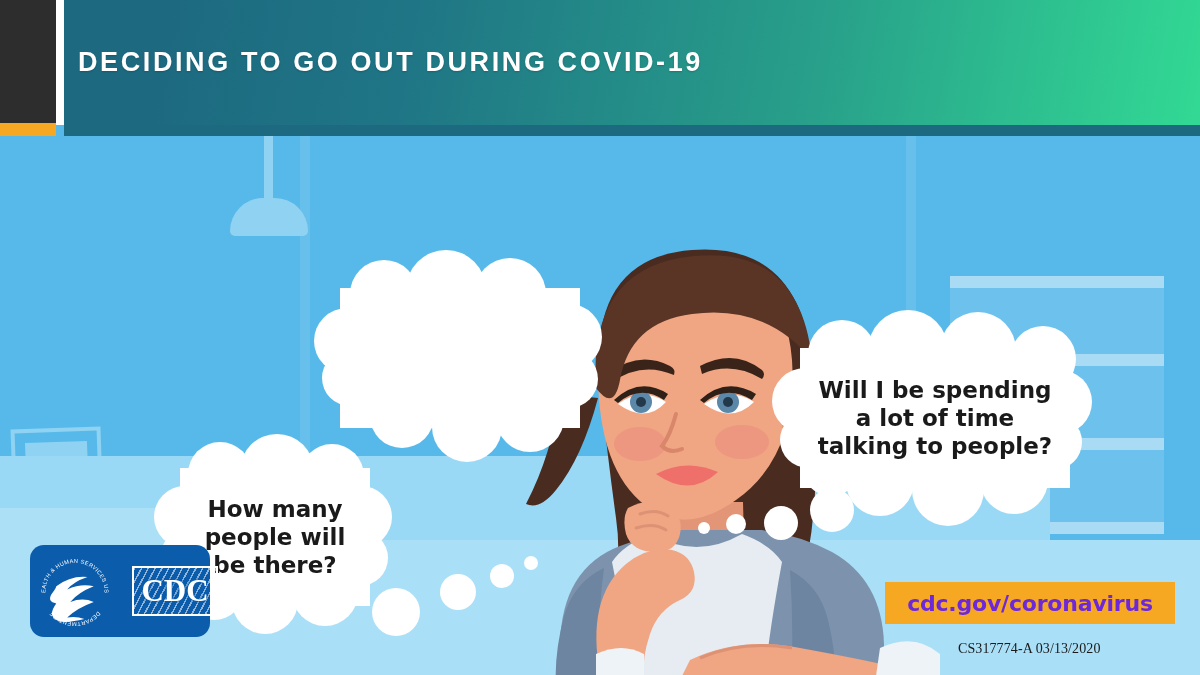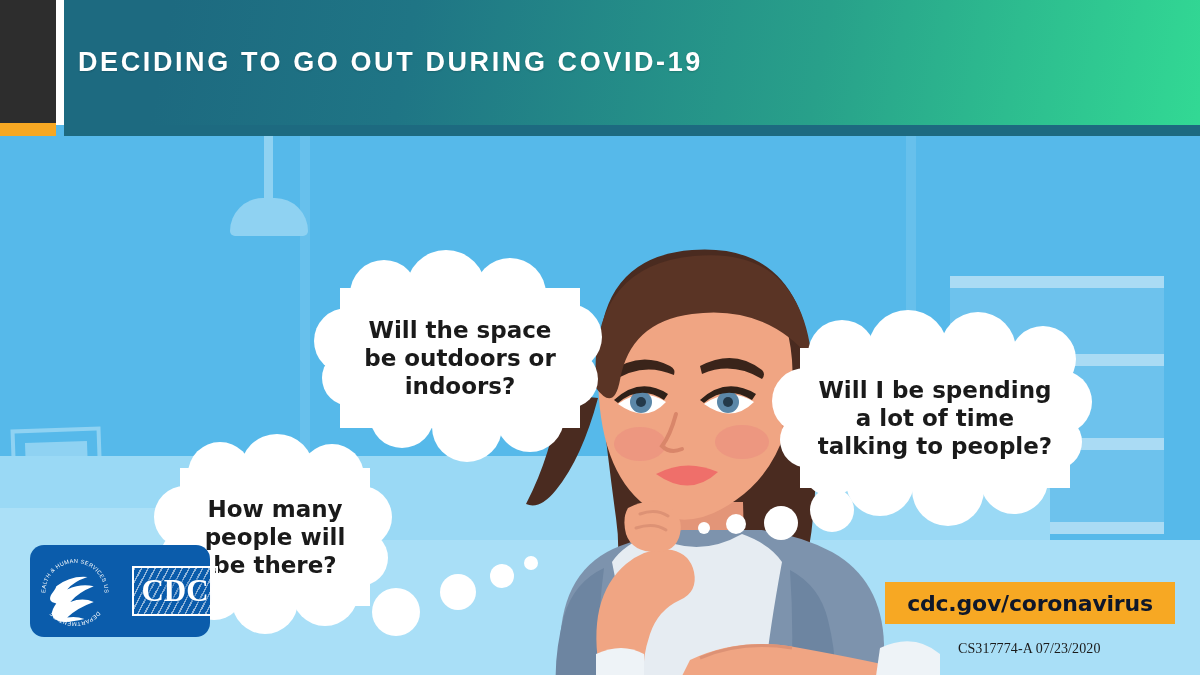--- a/index.html
+++ b/index.html
@@ -268,21 +268,21 @@
     position: absolute;
     left: 885px; top: 582px;
     width: 290px; height: 42px;
     background: #f7a823;
     display: flex;
     align-items: center;
     justify-content: center;
     z-index: 40;
   }
   .url-bar span {
-    color: #0f172a;
+    color: #6d28d9;
     font-family: "DejaVu Sans", sans-serif;
     font-weight: bold;
     font-size: 22px;
     letter-spacing: -0.2px;
   }
   .cs-code {
     position: absolute;
     left: 958px; top: 641px;
     color: #1a1a1a;
     font-family: "Liberation Serif", serif;
@@ -401,23 +401,20 @@
       <div class="lobe" style="left:-18px; top:62px;  width:56px; height:56px;"></div>
       <div class="lobe" style="left:10px;  top:-28px; width:68px; height:68px;"></div>
       <div class="lobe" style="left:66px;  top:-38px; width:80px; height:80px;"></div>
       <div class="lobe" style="left:134px; top:-30px; width:72px; height:72px;"></div>
       <div class="lobe" style="left:196px; top:16px;  width:66px; height:66px;"></div>
       <div class="lobe" style="left:200px; top:62px;  width:58px; height:58px;"></div>
       <div class="lobe" style="left:156px; top:96px;  width:68px; height:68px;"></div>
       <div class="lobe" style="left:92px;  top:104px; width:70px; height:70px;"></div>
       <div class="lobe" style="left:30px;  top:96px;  width:64px; height:64px;"></div>
       <div class="core"></div>
-      <div class="btxt">Will the space
-be outdoors or
-indoors?</div>
     </div>
     <div class="trail" style="left:372px; top:452px; width:48px; height:48px;"></div>
     <div class="trail" style="left:440px; top:438px; width:36px; height:36px;"></div>
     <div class="trail" style="left:490px; top:428px; width:24px; height:24px;"></div>
     <div class="trail" style="left:524px; top:420px; width:14px; height:14px;"></div>
 
     <div class="bubble" id="bubble-talking">
       <div class="lobe" style="left:-28px; top:20px;  width:66px; height:66px;"></div>
       <div class="lobe" style="left:-20px; top:64px;  width:56px; height:56px;"></div>
       <div class="lobe" style="left:8px;   top:-28px; width:68px; height:68px;"></div>
@@ -477,15 +474,15 @@
     <div class="cdc-mark">
       <div class="stripes"></div>
       <div class="cdc-text">CDC</div>
     </div>
   </div>
 
   <div class="url-bar">
     <span>cdc.gov/coronavirus</span>
   </div>
 
-  <div class="cs-code">CS317774-A 07/23/2020</div>
+  <div class="cs-code">CS317774-A 03/13/2020</div>
 
 </div>
 
 </body></html>

